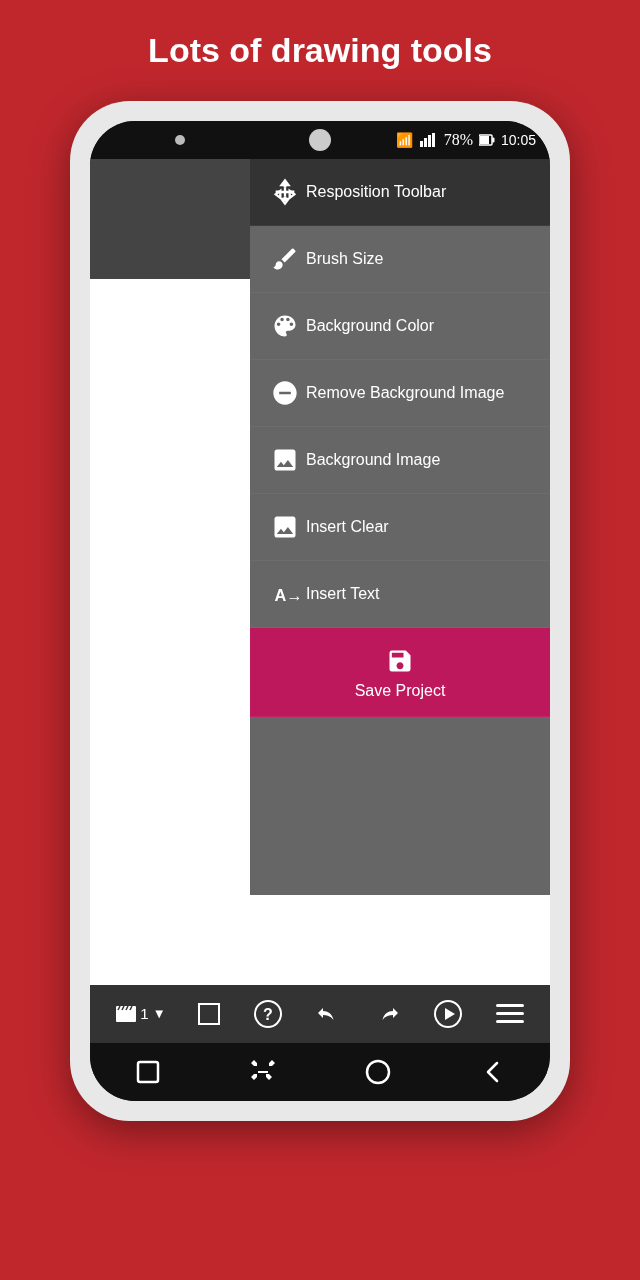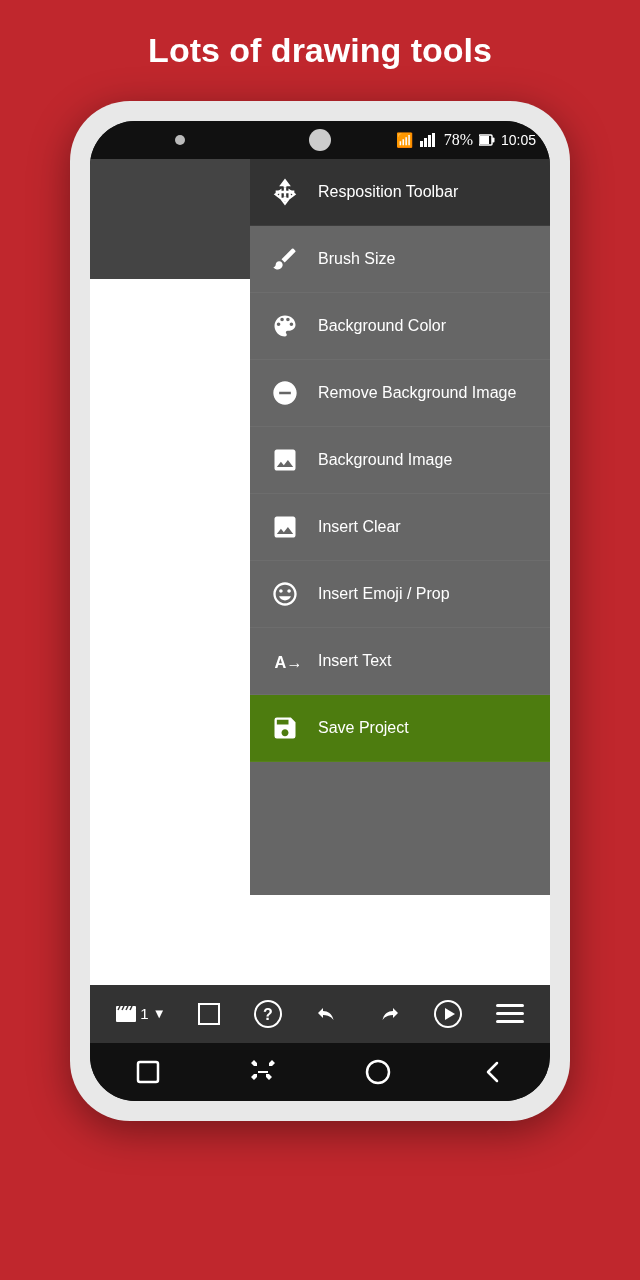--- a/index.html
+++ b/index.html
@@ -126,21 +126,21 @@
       height: calc(100% - 90px);
       overflow-y: auto;
     }
 
     .menu-item {
       display: flex;
       align-items: center;
       padding: 16px 18px;
       color: white;
       font-size: 16px;
-      gap: 16px;
+      gap: 4px;
       border-bottom: 1px solid rgba(255,255,255,0.05);
       cursor: pointer;
     }
 
     .menu-item:first-child {
       background: #333;
     }
 
     .menu-icon {
       width: 34px;
@@ -214,21 +214,22 @@
       width: 40px;
       height: 40px;
     }
 
     
     .clear-scene-item {
       background: #333;
     }
 
     .save-project-item {
-      background: #4d7c0f;
+      background: #be185d;
+      flex-direction: column;
     }
 
     
     .wifi { font-size: 14px; }
     .battery { font-size: 16px; font-family: Liberation Serif, serif; }
     .time { font-size: 14px; font-weight: normal; }
   </style>
 </head>
 <body>
 
@@ -315,28 +316,20 @@
 
           <div class="menu-item">
             <div class="menu-icon">
               <svg viewBox="0 0 24 24">
                 <path d="M21 19V5c0-1.1-.9-2-2-2H5c-1.1 0-2 .9-2 2v14c0 1.1.9 2 2 2h14c1.1 0 2-.9 2-2zM8.5 13.5l2.5 3.01L14.5 12l4.5 6H5l3.5-4.5z" fill="white"></path>
               </svg>
             </div>
             <span class="menu-label">Insert Clear</span>
           </div>
 
-          <div class="menu-item">
-            <div class="menu-icon">
-              <svg viewBox="0 0 24 24">
-                <path d="M11.99 2C6.47 2 2 6.48 2 12s4.47 10 9.99 10C17.52 22 22 17.52 22 12S17.52 2 11.99 2zM12 20c-4.42 0-8-3.58-8-8s3.58-8 8-8 8 3.58 8 8-3.58 8-8 8zm3.5-9c.83 0 1.5-.67 1.5-1.5S16.33 8 15.5 8 14 8.67 14 9.5s.67 1.5 1.5 1.5zm-7 0c.83 0 1.5-.67 1.5-1.5S9.33 8 8.5 8 7 8.67 7 9.5 7.67 11 8.5 11zm3.5 6.5c2.33 0 4.31-1.46 5.11-3.5H6.89c.8 2.04 2.78 3.5 5.11 3.5z" fill="white"></path>
-              </svg>
-            </div>
-            <span class="menu-label">Insert Emoji / Prop</span>
-          </div>
 
           <div class="menu-item">
             <div class="menu-icon">
               <svg viewBox="0 0 24 24">
                 <path d="M4.5 2v3.5H9v13h3v-13h4.5V2H4.5zM11 7h2v13h-2V7zm6 4h2.5v9H17V11zm0-4.5h2.5V8.5H17V6.5z" fill="none"></path>
                 <text x="3" y="18" font-size="14" fill="white" font-weight="bold">A→Z</text>
               </svg>
             </div>
             <span class="menu-label">Insert Text</span>
           </div>

